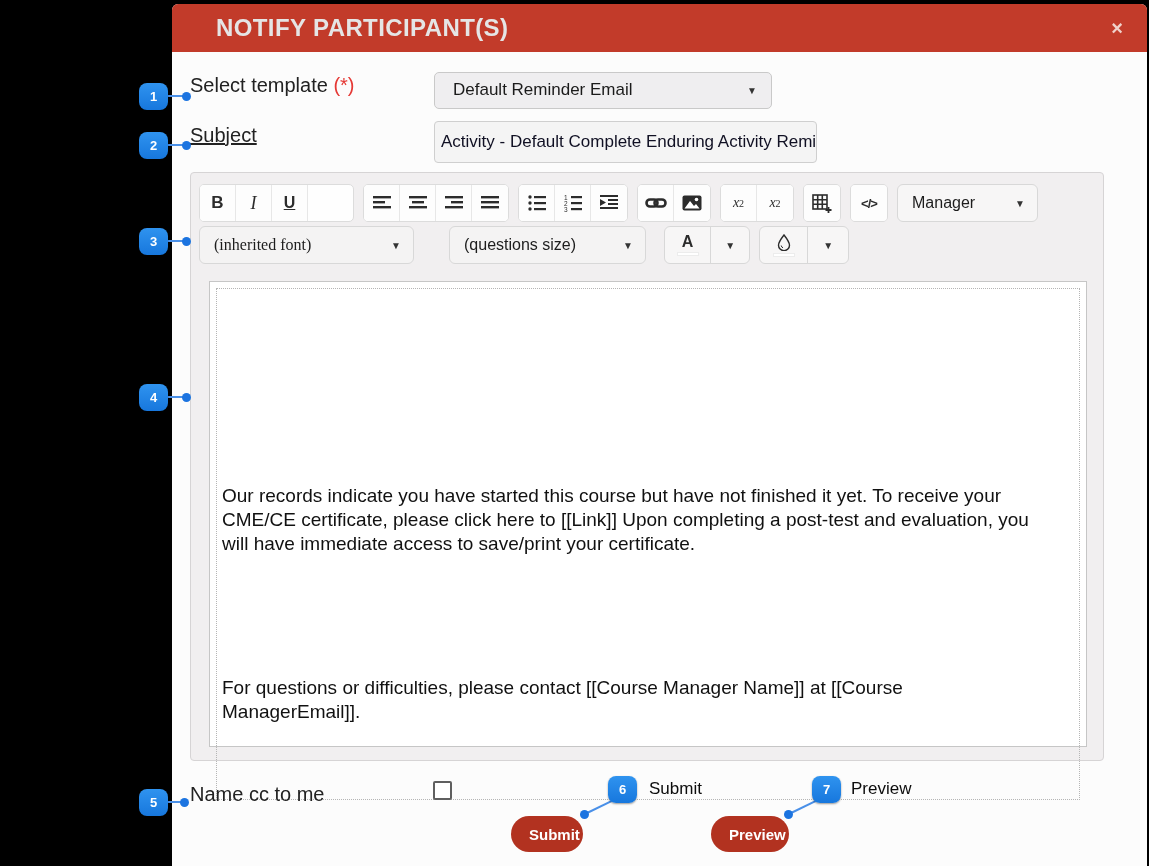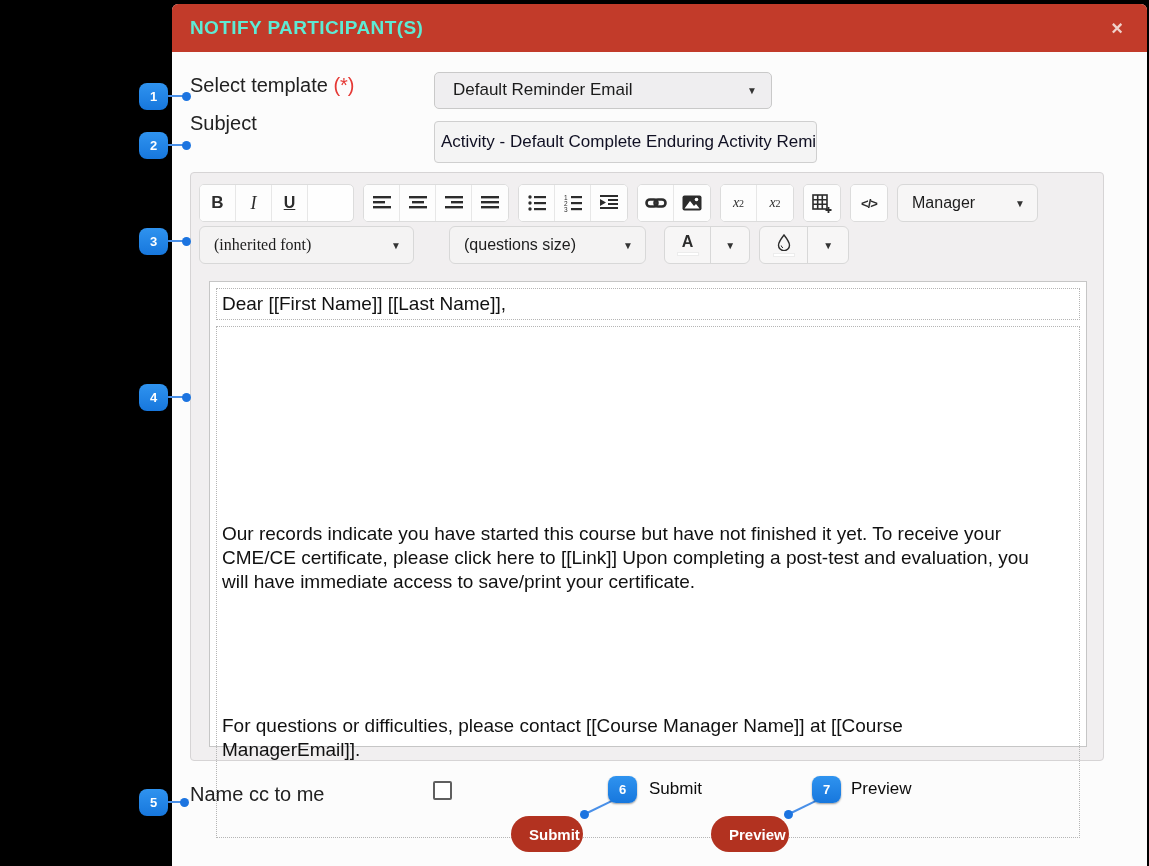--- a/index.html
+++ b/index.html
@@ -6,21 +6,21 @@
   html,body { width:1149px; height:866px; overflow:hidden;
     font-family:"Liberation Sans", sans-serif; background:#000; }
   .page { position:relative; width:1149px; height:866px; background:#000; }
 
   
   .modal { position:absolute; left:172px; top:4px; width:975px; height:862px;
     background:#fcfcfc; border-radius:6px 6px 0 0; box-shadow:0 0 12px rgba(0,0,0,.5); }
   .modal-header { position:absolute; left:0; top:0; width:100%; height:48px;
     background:#c23b2a; border-radius:6px 6px 0 0; display:flex; align-items:center;
     justify-content:space-between; padding:0 24px 0 18px; }
-  .modal-title { color:#5eead4; font-size:19px; font-weight:700; letter-spacing:.4px; }
+  .modal-title { color:#e5e5e5; font-size:24px; font-weight:700; letter-spacing:.4px;margin-left:26px; }
   .modal-close { color:#f0d2cb; font-size:20px; font-weight:700; cursor:pointer; line-height:1; }
 
   
   .lbl { position:absolute; font-size:20px; color:#222; }
   .req { color:#e53935; }
   .select-box { position:absolute; left:262px; top:68px; width:338px; height:37px;
     background:#efeef0; border:1px solid #c9c9c9; border-radius:5px; display:flex;
     align-items:center; justify-content:space-between; padding:0 14px 1px 18px;
     font-size:17px; color:#1b1b1b; cursor:pointer; }
   .caret { font-size:10px; color:#333; }
@@ -105,21 +105,21 @@
     </div>
 
     <div class="lbl" style="left:18px; top:70px;">
       <span>Select template </span><span class="req">(*)</span>
     </div>
     <div class="select-box">
       <span>Default Reminder Email</span>
       <span class="caret">▼</span>
     </div>
 
-    <div class="lbl" style="left:18px; top:108px;">Subject</div>
+    <div class="lbl" style="left:18px; top:120px;text-decoration:underline;">Subject</div>
     <div class="subject-input">
       <span>Activity - Default Complete Enduring Activity Reminder</span>
     </div>
 
     <div class="editor-wrap">
 
       <div class="toolbar-row row1">
         <div class="tgroup">
           <div class="tbtn b-bold">B</div>
           <div class="tbtn b-italic">I</div>
@@ -287,21 +287,20 @@
               </svg>
             <span class="swatch"></span>
           </div>
           <div class="color-caret">
             <span class="caret">▼</span>
           </div>
         </div>
       </div>
 
       <div class="editor-content">
-        <div class="eblock">Dear [[First Name]] [[Last Name]],</div>
         <div class="eblock">
           <div class="eline-empty"></div>
           <div class="eline-empty"></div>
           <div>Our records indicate you have started this course but have not finished it yet. To receive your
 CME/CE certificate, please click here to [[Link]] Upon completing a post-test and evaluation, you
 will have immediate access to save/print your certificate.</div>
           <div class="eline-empty"></div>
           <div>For questions or difficulties, please contact [[Course Manager Name]] at [[Course
 ManagerEmail]].</div>
           

